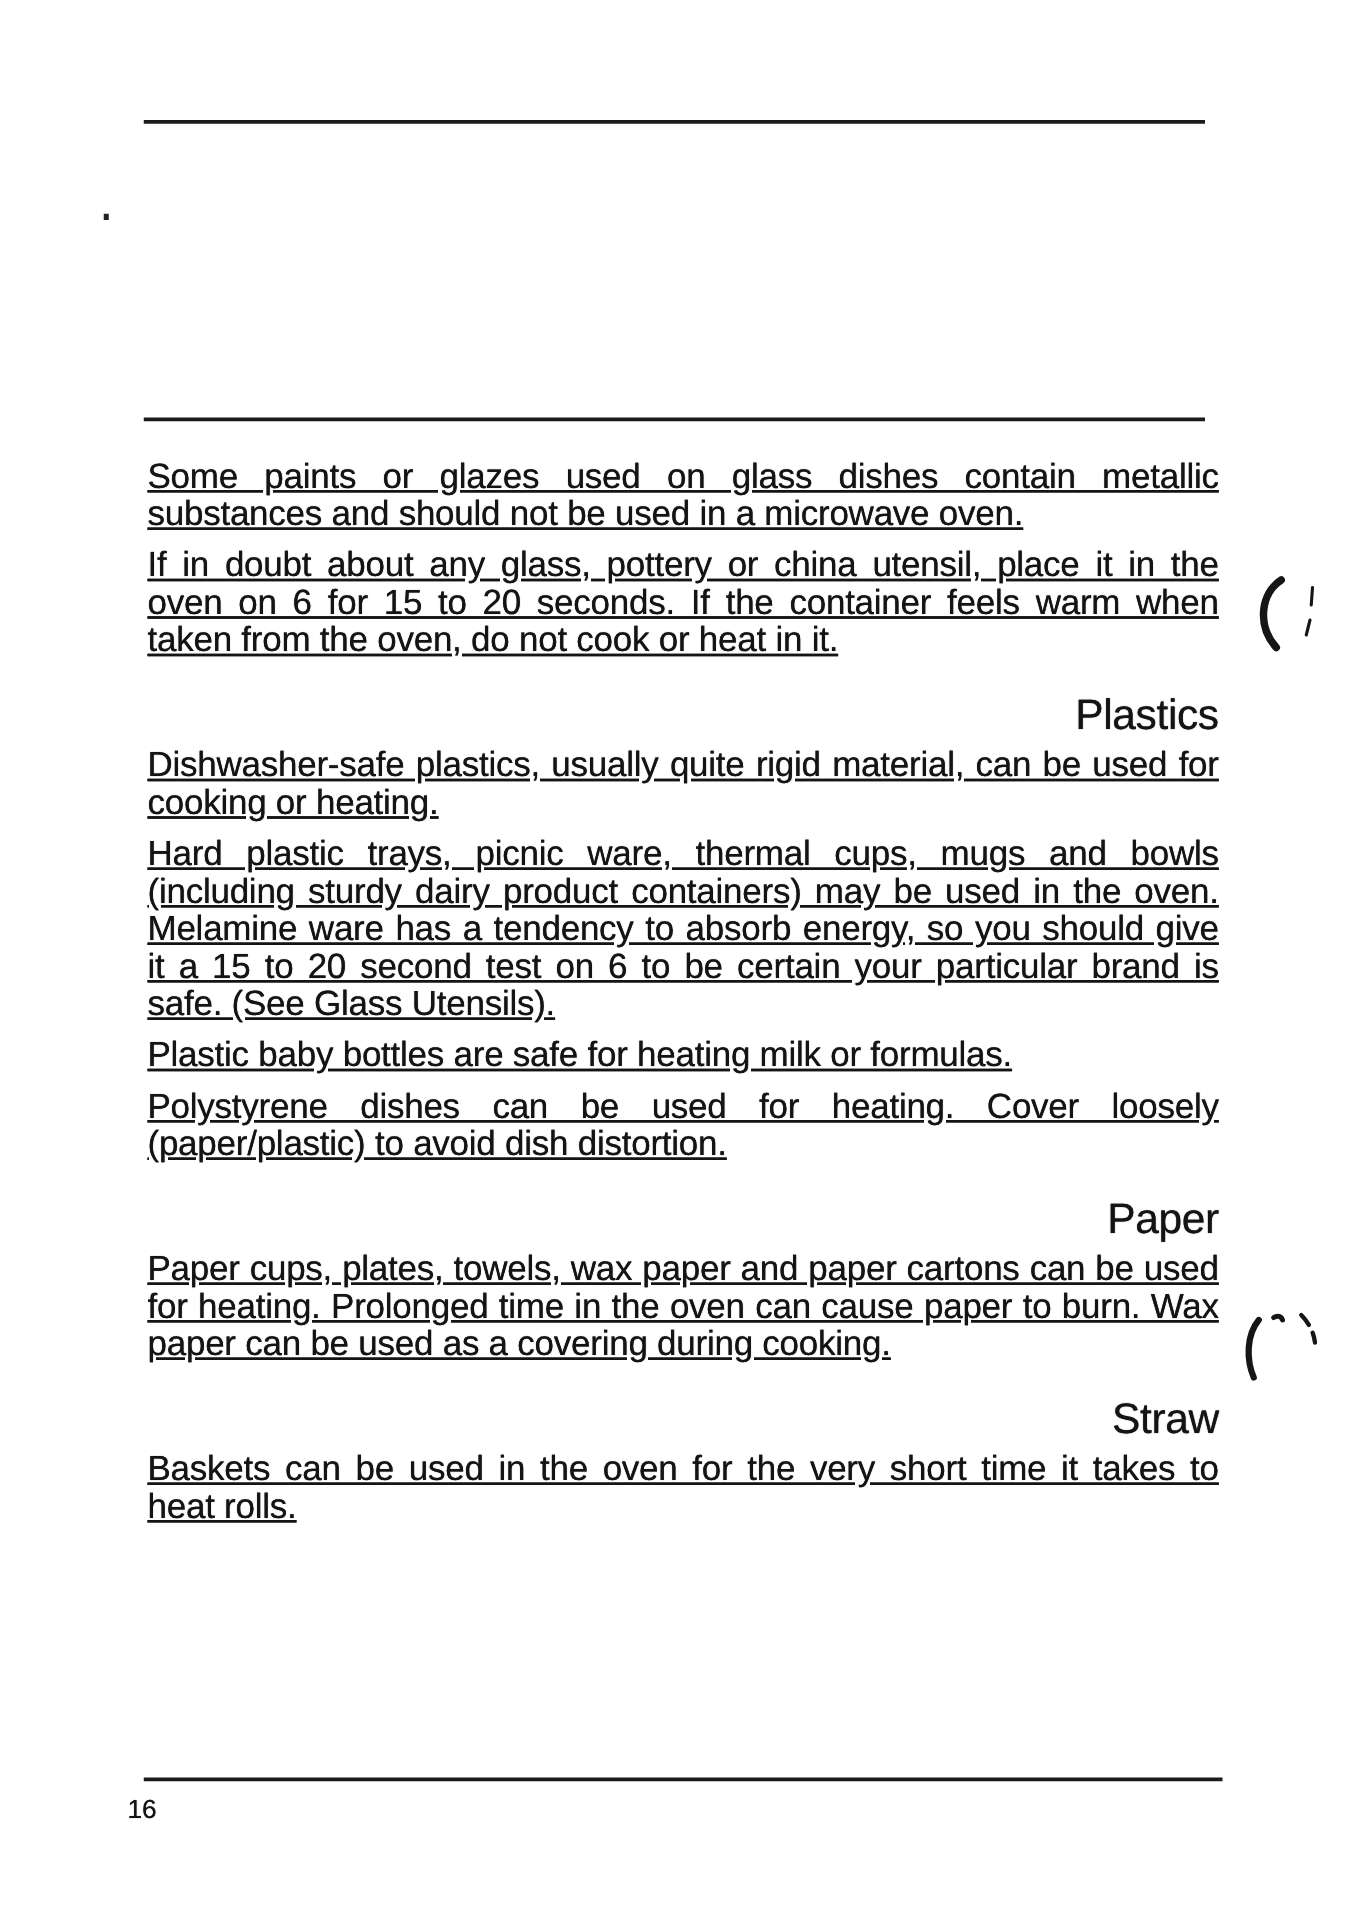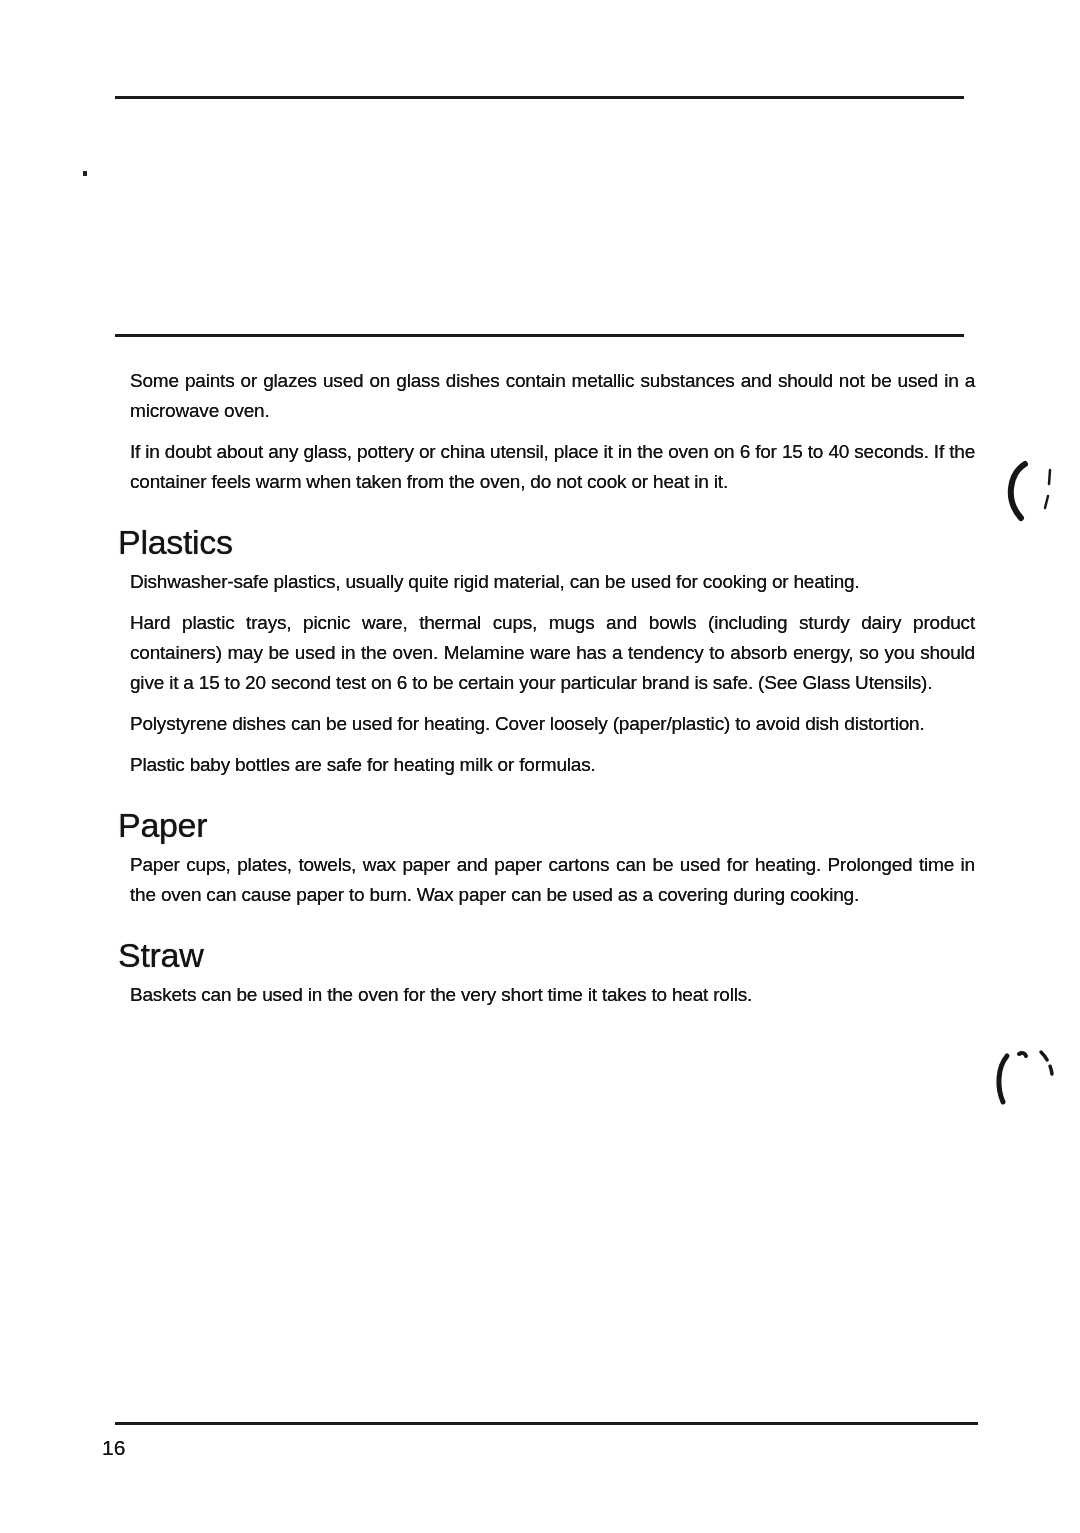--- a/index.html
+++ b/index.html
@@ -30,34 +30,36 @@
     width: 4px; height: 5px;
     background: #222;
   }
   .content {
     position: absolute;
     left: 118px;
     top: 366px;
     width: 857px;
   }
   .content p {
-    margin: 0 0 11px 12px;
-    font-size: 19px;
+    margin: 0 0 11px 0;
+    font-size: 28px;
     line-height: 30px;
     letter-spacing: -0.2px;
     text-align: justify;
     text-shadow: 0 0 0.6px currentColor; 
+    text-decoration: underline;
   }
   .content h2 {
     margin: 26px 0 6px 0;
     font-size: 34px;
     line-height: 38px;
     font-weight: 500;
     letter-spacing: -0.3px;
     text-shadow: 0 0 0.8px currentColor;
+    text-align: right;
   }
   .page-number {
     position: absolute;
     left: 102px;
     top: 1434px;
     font-size: 21px;
     line-height: 28px;
     text-shadow: 0 0 0.6px currentColor;
   }
   .scan-mark {
@@ -71,27 +73,27 @@
 
 <div class="page">
 
   <div class="rule rule-top"></div>
   <div class="stray-dot"></div>
   <div class="rule rule-mid"></div>
 
   <div class="content">
 
     <p>Some paints or glazes used on glass dishes contain metallic substances and should not be used in a microwave oven.</p>
-    <p>If in doubt about any glass, pottery or china utensil, place it in the oven on 6 for 15 to 40 seconds. If the container feels warm when taken from the oven, do not cook or heat in it.</p>
+    <p>If in doubt about any glass, pottery or china utensil, place it in the oven on 6 for 15 to 20 seconds. If the container feels warm when taken from the oven, do not cook or heat in it.</p>
 
     <h2>Plastics</h2>
     <p>Dishwasher-safe plastics, usually quite rigid material, can be used for cooking or heating.</p>
     <p>Hard plastic trays, picnic ware, thermal cups, mugs and bowls (including sturdy dairy product containers) may be used in the oven. Melamine ware has a tendency to absorb energy, so you should give it a 15 to 20 second test on 6 to be certain your particular brand is safe. (See Glass Utensils).</p>
+    <p>Plastic baby bottles are safe for heating milk or formulas.</p>
     <p>Polystyrene dishes can be used for heating. Cover loosely (paper/plastic) to avoid dish distortion.</p>
-    <p>Plastic baby bottles are safe for heating milk or formulas.</p>
 
     <h2>Paper</h2>
     <p>Paper cups, plates, towels, wax paper and paper cartons can be used for heating. Prolonged time in the oven can cause paper to burn. Wax paper can be used as a covering during cooking.</p>
 
     <h2>Straw</h2>
     <p>Baskets can be used in the oven for the very short time it takes to heat rolls.</p>
 
   </div>
 
   <svg class="scan-mark scan-mark-1" width="64" height="66" viewBox="0 0 64 66">

